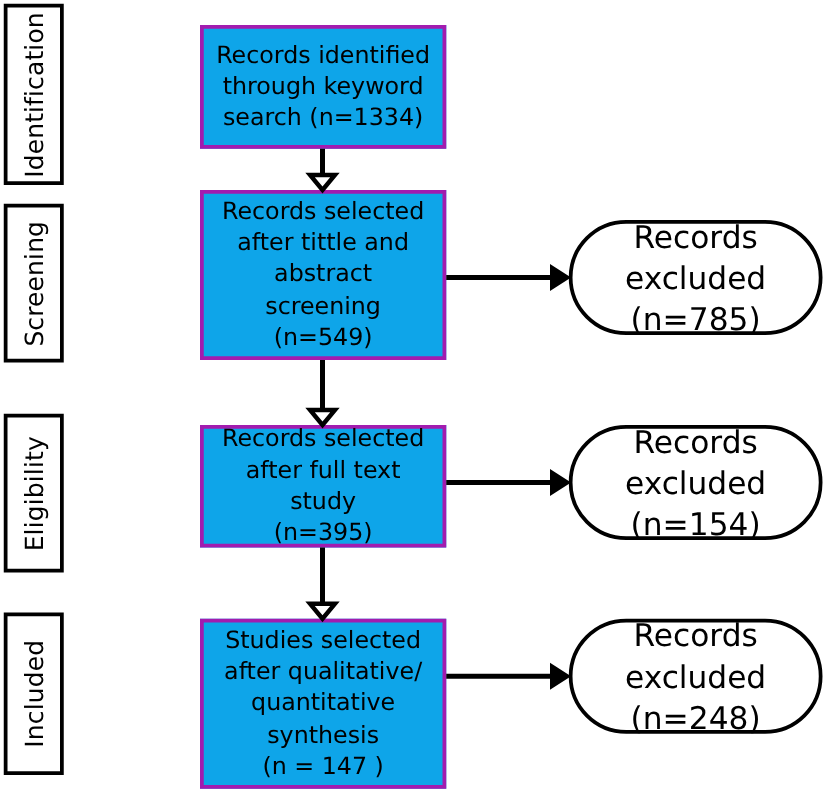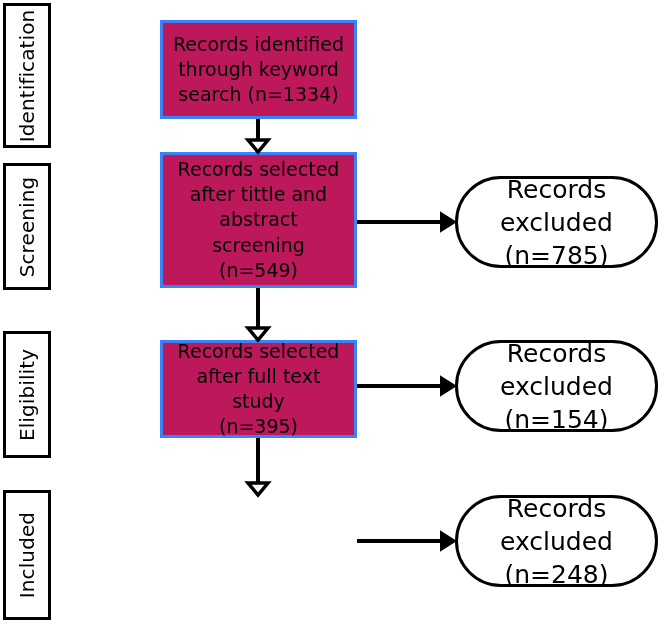--- a/index.html
+++ b/index.html
@@ -36,22 +36,22 @@
     font-size: 20px;
     line-height: 1;
     letter-spacing: 0.1px;
     color: #000000;
   }
 
   
   .process-box {
     position: absolute;
     box-sizing: border-box;
-    border: 3px solid #3b82f6;
-    background: #be185d;
+    border: 3px solid #a21caf;
+    background: #0ea5e9;
     display: flex;
     align-items: center;
     justify-content: center;
     text-align: center;
     font-size: 19px;
     line-height: 1.32;
     padding: 2px 8px;
   }
 
   
@@ -117,20 +117,27 @@
 abstract screening
 (n=549)</span>
   </div>
 
   <div class="process-box" style="left:160px; top:340px; width:197px; height:98px;">
     <span class="box-text">Records selected
 after full text study
 (n=395)</span>
   </div>
 
+  <div class="process-box" style="left:160px; top:495px; width:197px; height:136px;">
+    <span class="box-text">Studies selected
+after qualitative/
+quantitative
+synthesis
+(n = 147 )</span>
+  </div>
 
   <div class="stadium-box" style="left:455px; top:176px; width:203px; height:92px; border-radius:46px;">
     <span class="box-text">Records excluded
 (n=785)</span>
   </div>
 
   <div class="stadium-box" style="left:455px; top:340px; width:203px; height:92px; border-radius:46px;">
     <span class="box-text">Records excluded
 (n=154)</span>
   </div>

